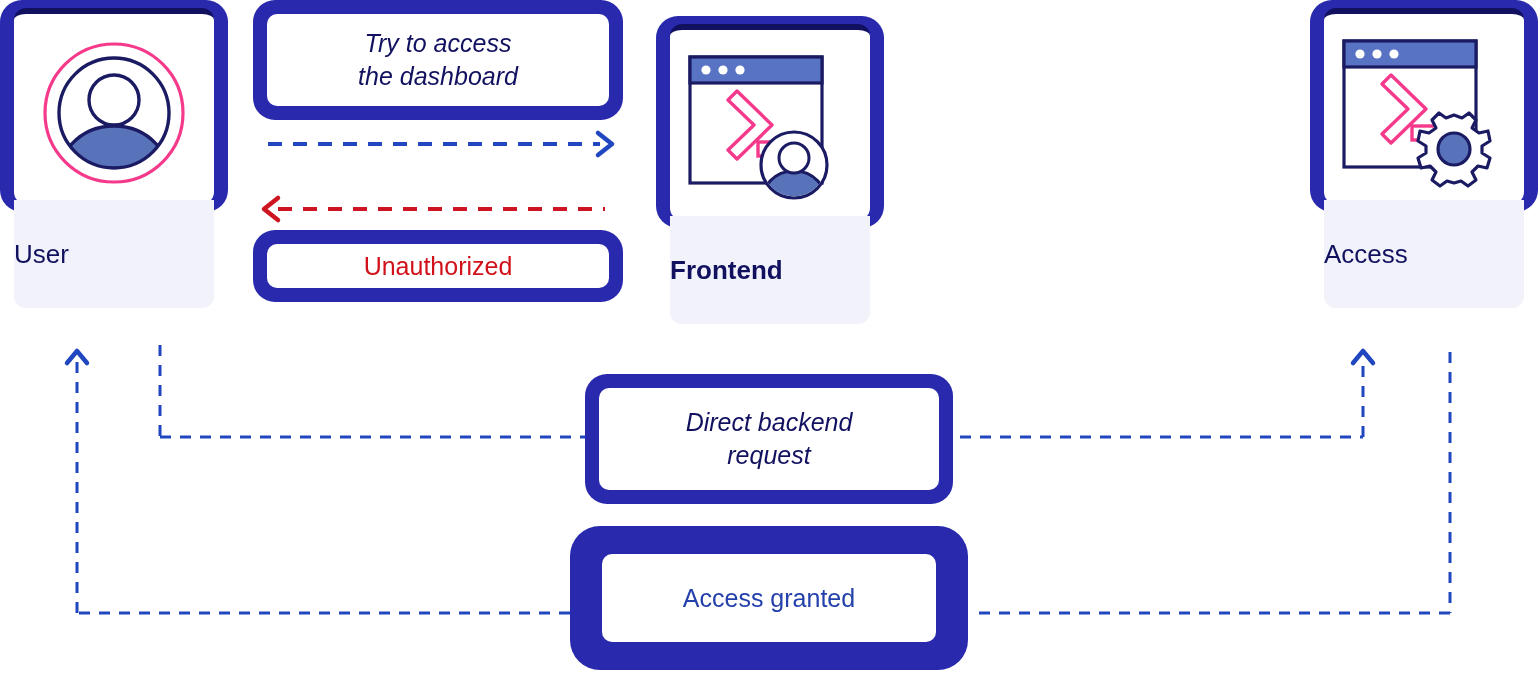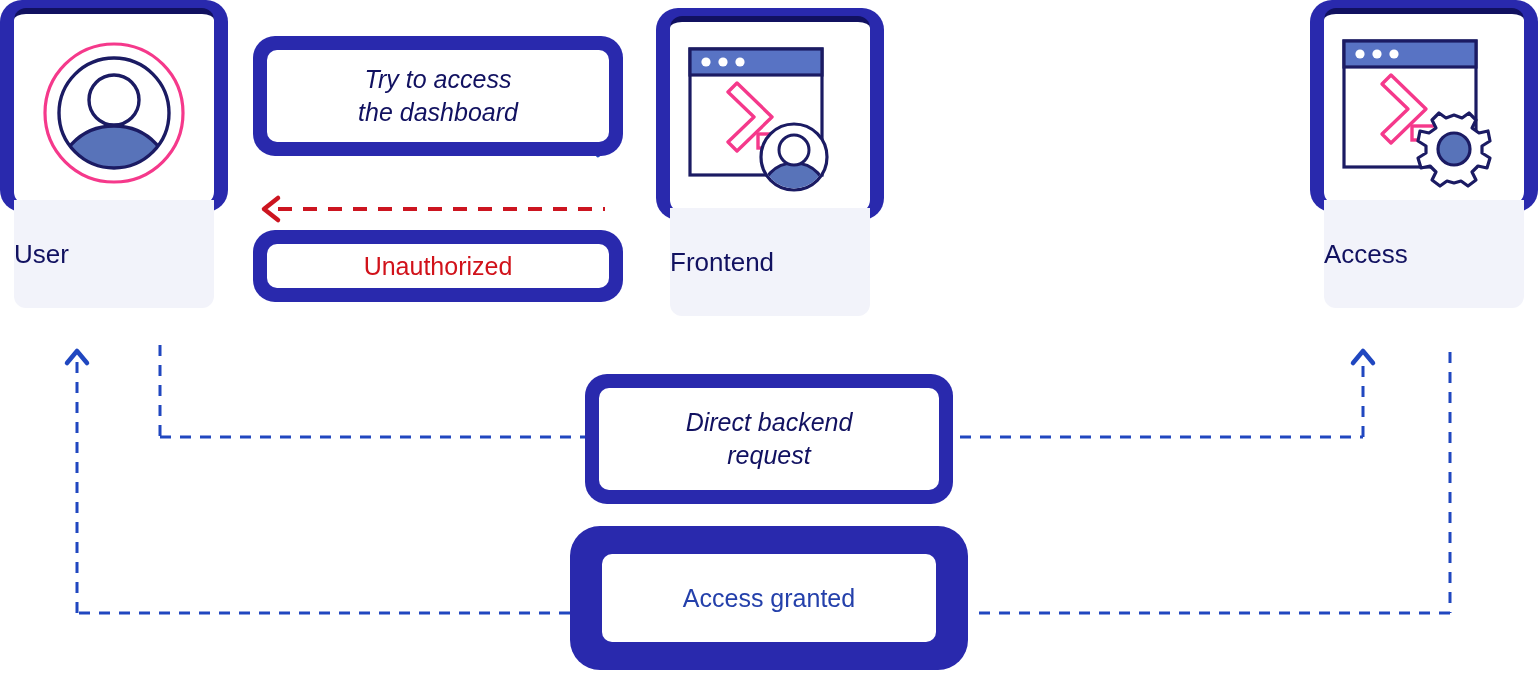--- a/index.html
+++ b/index.html
@@ -169,21 +169,21 @@
           <circle cx="75" cy="75" r="55" fill="none" stroke="#1b1b63" stroke-width="3.4"></circle>
           <circle cx="75" cy="62" r="25" fill="#ffffff" stroke="#1b1b63" stroke-width="3.4"></circle>
         </svg>
       </div>
     </div>
     <div class="node-label-area">
       <span class="node-label">User</span>
     </div>
   </div>
 
-  <div class="node" style="left:656px; top:8px;">
+  <div class="node" style="left:656px; top:16px;font-weight:bold;">
     <div class="node-frame"></div>
     <div class="node-inner">
       <div class="node-icon">
         <svg width="172" height="152" viewBox="0 0 172 152" xmlns="http://www.w3.org/2000/svg">
 
           <rect x="6" y="4" width="132" height="126" fill="#ffffff" stroke="#1b1b63" stroke-width="3.2"></rect>
 
           <rect x="6" y="4" width="132" height="26" fill="#5873c4" stroke="#1b1b63" stroke-width="3.2"></rect>
           <circle cx="22" cy="17" r="4.6" fill="#ffffff"></circle>
           <circle cx="39" cy="17" r="4.6" fill="#ffffff"></circle>
@@ -231,21 +231,21 @@
             <circle cx="0" cy="0" r="16" fill="#5873b9" stroke="#1b1b63" stroke-width="3.2"></circle>
           </g>
         </svg>
       </div>
     </div>
     <div class="node-label-area">
       <span class="node-label">Access</span>
     </div>
   </div>
 
-  <div class="msgbox" style="left:253px; top:0px; width:370px; height:120px;margin-top:36px;">
+  <div class="msgbox" style="left:253px; top:0px; width:370px; height:120px;">
     <div class="msgbox-inner">
       <span class="msg-text italic">Try to access
 the dashboard</span>
     </div>
   </div>
 
   <div class="msgbox" style="left:253px; top:230px; width:370px; height:72px;">
     <div class="msgbox-inner">
       <span class="msg-text red">Unauthorized</span>
     </div>

